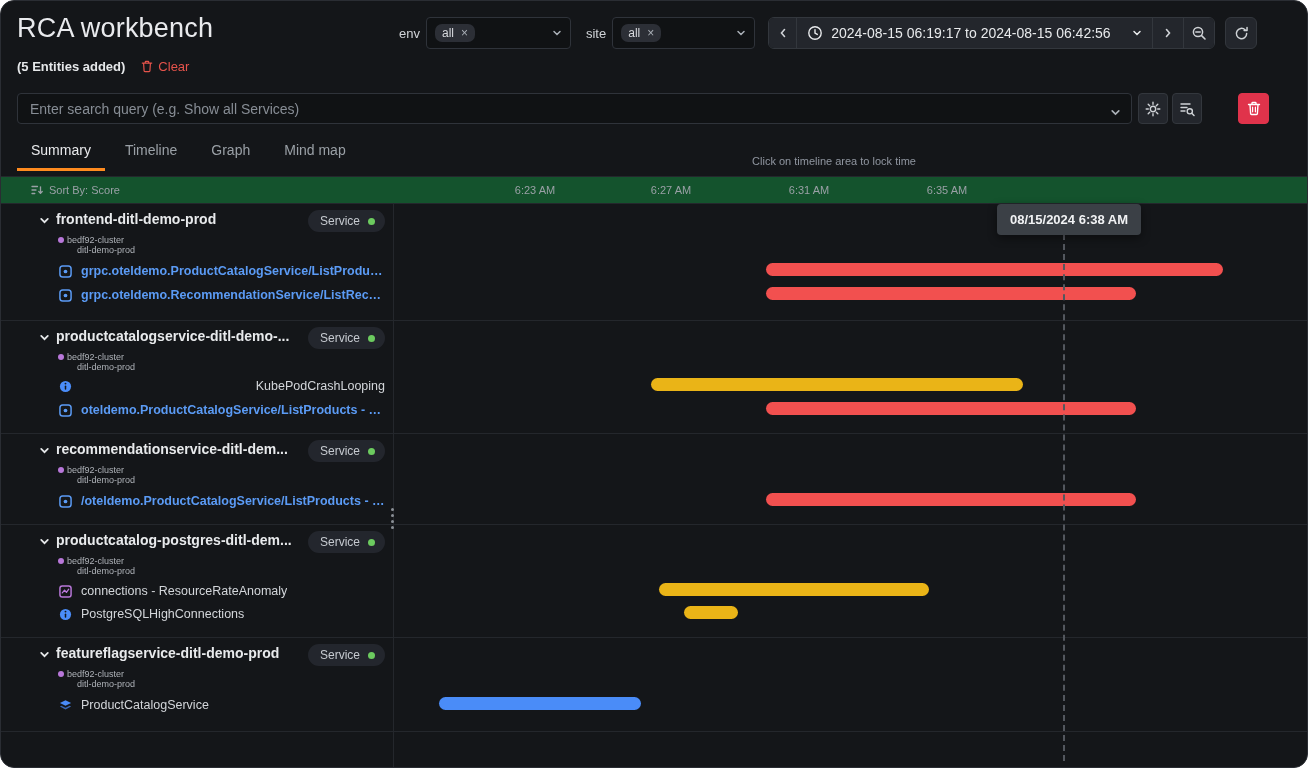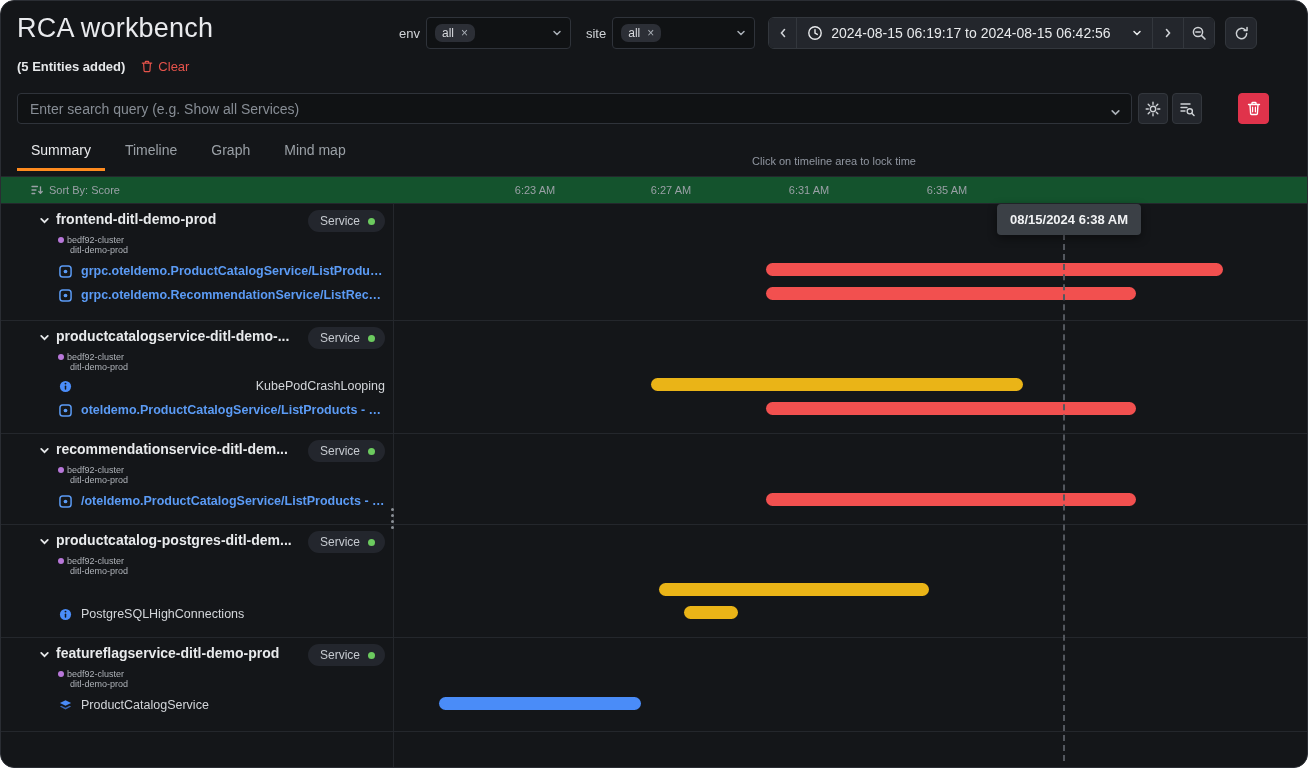--- a/index.html
+++ b/index.html
@@ -99,21 +99,21 @@
   .badge {
     position:absolute; left:307px; top:6px; height:22px;
     display:inline-flex; align-items:center; gap:8px;
     background:#23262d; border-radius:11px; padding:0 10px 0 12px;
     font-size:12px; color:#c6cad0;
   }
   .badge-dot { width:7px; height:7px; border-radius:50%; background:#6ccb5f; }
   .cluster { position:absolute; left:57px; top:31px; font-size:9px; line-height:10px; color:#aeb2b8; }
   .cl1 { display:flex; align-items:center; gap:3px; }
   .cluster-dot { width:6px; height:6px; border-radius:50%; background:#b877d9; flex:0 0 auto; }
-  .cl2 { margin-left:12px; }
+  .cl2 { margin-left:19px; }
 
   .item { position:absolute; left:58px; right:8px; height:20px; display:flex; align-items:center; gap:9px; cursor:pointer; }
   .it-icon { display:flex; flex:0 0 auto; }
   .it-label { font-size:12.5px; color:#d3d6da; white-space:nowrap; overflow:hidden; text-overflow:ellipsis; }
   .it-label.link { color:#5b9bf5; font-weight:700; }
 
   .bar { position:absolute; height:13px; border-radius:7px; cursor:pointer; }
 </style>
 </head>
 <body>
@@ -377,20 +377,29 @@
             </span>
             <span class="g-name">productcatalog-postgres-ditl-dem...</span>
             <span class="badge">
               <span>Service</span>
               <span class="badge-dot"></span>
             </span>
             <span class="cluster"><span class="cl1">
                 <span class="cluster-dot"></span>
                 <span>bedf92-cluster</span>
               </span><span class="cl2">ditl-demo-prod</span></span>
+            <div class="item" style="top: 56px;">
+              <span class="it-icon">
+                <svg width="13" height="13" viewBox="0 0 14 14">
+                  <rect x="1" y="1" width="12" height="12" rx="2.5" fill="none" stroke="#b877d9" stroke-width="1.6"></rect>
+                  <path d="M3.5 8.5 6 5.5 8 8l2.5-3.5" stroke="#b877d9" stroke-width="1.4" fill="none" stroke-linecap="round" stroke-linejoin="round"></path>
+                </svg>
+              </span>
+              <span class="it-label ">connections - ResourceRateAnomaly</span>
+            </div>
             <div class="item" style="top: 79px;">
               <span class="it-icon">
                 <svg width="13" height="13" viewBox="0 0 14 14">
                   <circle cx="7" cy="7" r="6" fill="#4a8cf8"></circle>
                   <rect x="6.2" y="6" width="1.6" height="4.6" rx="0.8" fill="#141619"></rect>
                   <circle cx="7" cy="3.9" r="1" fill="#141619"></circle>
                 </svg>
               </span>
               <span class="it-label ">PostgreSQLHighConnections</span>
             </div>

